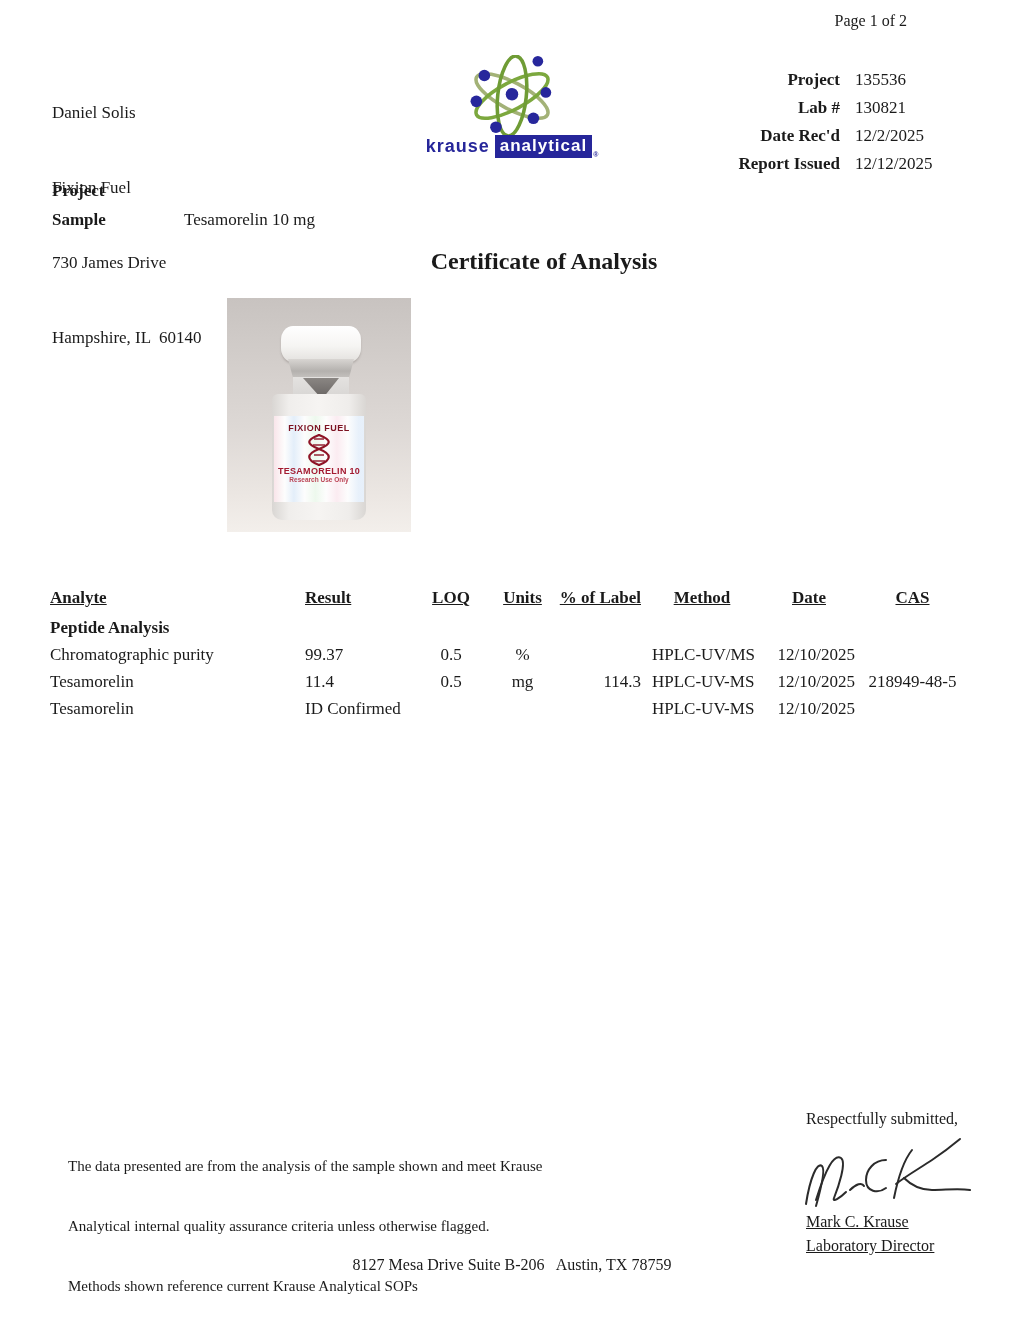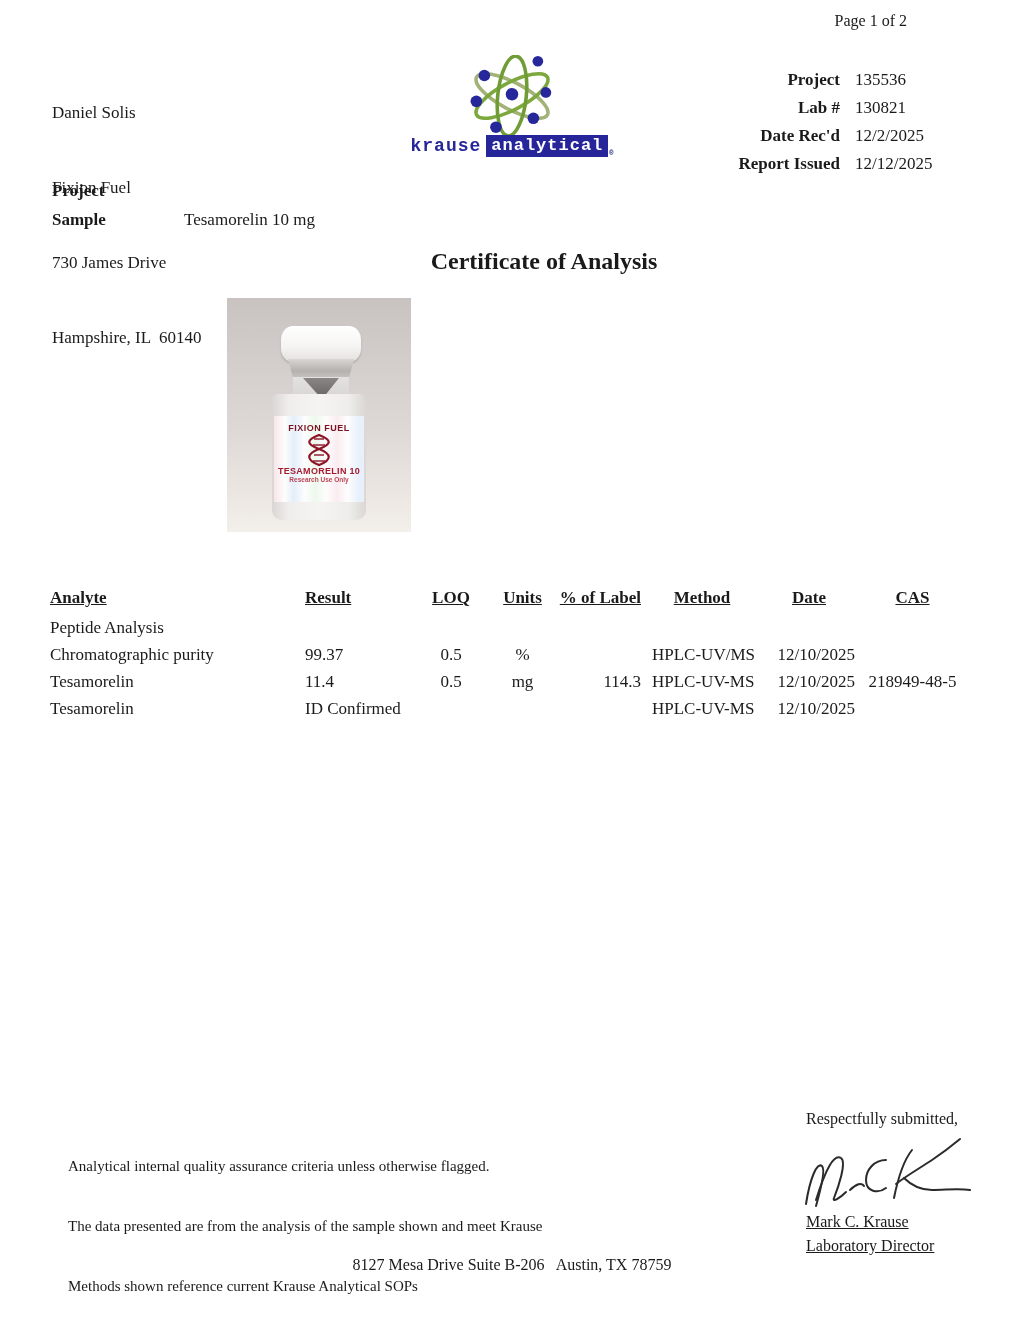--- a/index.html
+++ b/index.html
@@ -15,21 +15,21 @@
 
   
   .page-number { top: 12px; right: 117px; font-size: 16px; }
 
   .recipient { left: 52px; top: 50px; font-size: 17px; line-height: 25px; white-space: pre; }
 
   .logo { left: 433px; top: 55px; width: 158px; text-align: center; }
   .logo .atom { display: block; margin: 0 auto; }
   .logo-words {
     display: flex; align-items: center; justify-content: center;
-    font-family: Liberation Mono, monospace; font-weight: bold;
+    font-family: Liberation Sans, sans-serif; font-weight: bold;
     margin-top: -2px;
   }
   .logo-krause { color: #26269a; font-size: 18px; letter-spacing: 1px; margin-right: 5px; }
   .logo-analytical {
     background: #26269a; color: #ffffff; font-size: 17px; letter-spacing: 1px;
     padding: 1px 5px 2px 5px; display: inline-block;
   }
   .logo-reg { color: #26269a; font-size: 7px; align-self: flex-end; margin-left: 1px; }
 
   .meta { left: 660px; top: 66px; font-size: 17px; }
@@ -103,21 +103,21 @@
   th span { text-decoration: underline; }
   thead th { padding-bottom: 3px; }
   .c1 { text-align: left; }
   .c2 { text-align: left; }
   .c3 { text-align: center; }
   .c4 { text-align: center; }
   .c5 { text-align: right; }
   th.c6 { text-align: center; } td.c6 { text-align: left; padding-left: 11px; }
   th.c7 { text-align: center; } td.c7 { text-align: right; padding-left: 10px; }
   .c8 { text-align: center; }
-  .section-row td { font-weight: normal; }
+  .section-row td { font-weight: bold; }
 
   
   .disclaimer { left: 68px; top: 1116px; width: 560px; font-size: 15px; line-height: 20px; white-space: pre-wrap; }
 
   .signature-block { left: 806px; top: 1110px; width: 180px; font-size: 16px; }
   .signature-svg { position: absolute; left: -8px; top: 16px; }
   .sig-name { position: absolute; left: 0; top: 100px; line-height: 24px; white-space: nowrap; text-decoration: underline; }
 
   .address-line { left: 0; top: 1256px; width: 1024px; text-align: center; font-size: 16px; white-space: pre; }
 </style>
@@ -266,22 +266,22 @@
         <td class="c5"></td>
         <td class="c6">HPLC-UV-MS</td>
         <td class="c7">12/10/2025</td>
         <td class="c8"></td>
       </tr>
     </tbody>
   </table>
 </div>
 
 <div class="abs disclaimer">
+  <div>The data presented are from the analysis of the sample shown and meet Krause</div>
   <div>Analytical internal quality assurance criteria unless otherwise flagged.</div>
-  <div>The data presented are from the analysis of the sample shown and meet Krause</div>
   <div>Methods shown reference current Krause Analytical SOPs</div>
   
   
 </div>
 
 <div class="abs signature-block">
   <div>Respectfully submitted,</div>
   <svg class="signature-svg" width="185" height="86" viewBox="0 0 185 86">
     <g fill="none" stroke="#2b2b2b" stroke-width="2" stroke-linecap="round">
       <path d="M8,78 C12,52 19,36 24,40 C28,44 22,66 18,80"></path>

